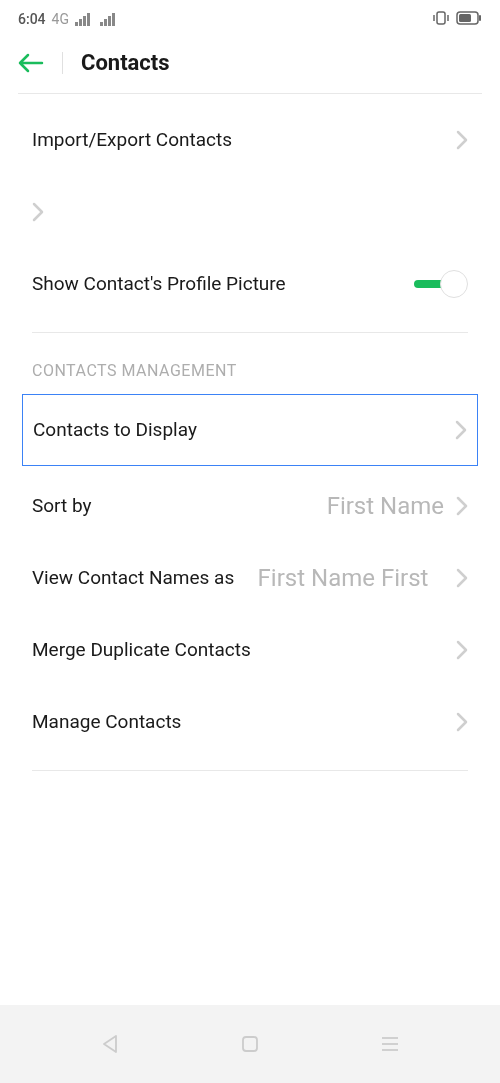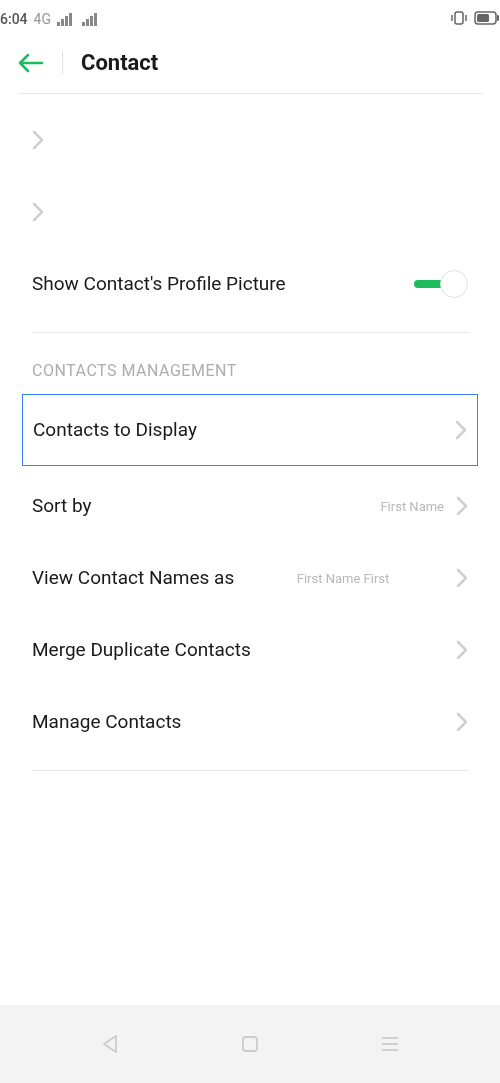--- a/index.html
+++ b/index.html
@@ -9,21 +9,21 @@
       background: #ffffff;
       font-family: -apple-system, BlinkMacSystemFont, 'Segoe UI', Roboto, sans-serif;
       position: relative;
       overflow: hidden;
     }
     .status-bar {
       height: 38px;
       display: flex;
       align-items: center;
       justify-content: space-between;
-      padding: 0 0;
+      padding: 0 18px;
       font-size: 14px;
       color: #666;
     }
     .status-left { display: flex; align-items: center; gap: 6px; }
     .status-right { display: flex; align-items: center; gap: 6px; }
     .time { font-weight: 500; color: #555; }
     .signal-bars { display: inline-flex; align-items: flex-end; gap: 1px; }
     .signal-bars span { width: 3px; background: #888; display: inline-block; }
     .header {
       display: flex;
@@ -62,21 +62,21 @@
       padding: 22px 32px 22px 32px;
       min-height: 72px;
     }
     .list-item-label {
       font-size: 19px;
       color: #1a1a1a;
       flex: 1;
       line-height: 1.35;
     }
     .list-item-value {
-      font-size: 13px;
+      font-size: 24px;
       color: #b8b8b8;
       margin-right: 12px;
     }
     .chevron {
       color: #cfcfcf;
       display: flex;
       align-items: center;
     }
     .toggle {
       width: 54px;
@@ -177,27 +177,28 @@
   </div>
 </div>
 
 <div class="header">
   <span class="back-arrow">
     <svg width="26" height="20" viewBox="0 0 26 20">
         <path d="M10 2 L2 10 L10 18 M2 10 L24 10" stroke="#1abc5c" stroke-width="2.5" fill="none" stroke-linecap="round" stroke-linejoin="round"></path>
       </svg>
   </span>
   <span class="header-divider"></span>
-  <span class="header-title">Contact</span>
+  <span class="header-title">Contacts</span>
 </div>
 
 <div class="thin-divider"></div>
 
 <div class="list gap-top">
   <div class="list-item">
+    <span class="list-item-label">Import/Export Contacts</span>
     <span class="chevron">
       <svg width="12" height="20" viewBox="0 0 12 20">
           <path d="M2 2 L10 10 L2 18" stroke="#cfcfcf" stroke-width="2.5" fill="none" stroke-linecap="round" stroke-linejoin="round"></path>
         </svg>
     </span>
   </div>
 
   <div class="list-item">
     <span class="chevron">
       <svg width="12" height="20" viewBox="0 0 12 20">

